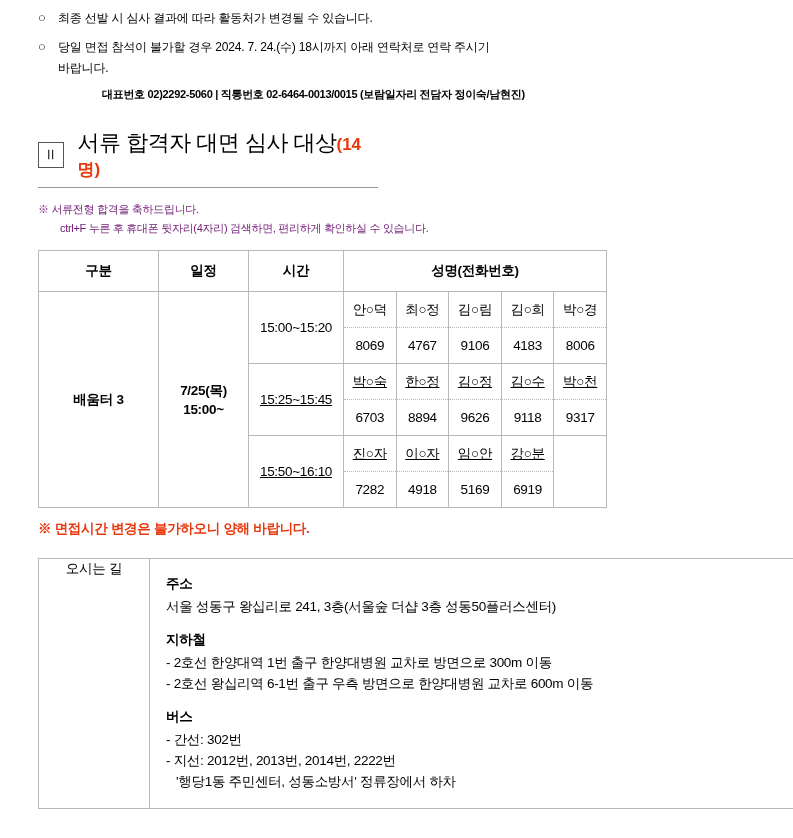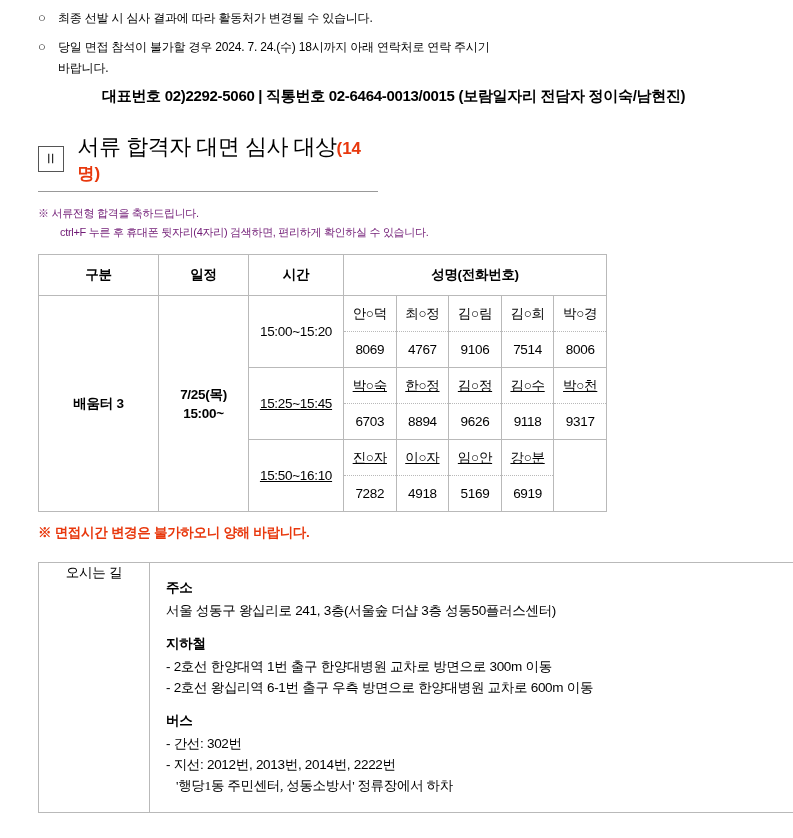--- a/index.html
+++ b/index.html
@@ -44,21 +44,21 @@
     line-height: 21px;
     font-size: 12px;
     letter-spacing: -0.2px;
   }
   .note-text .ind {
     display: block;
   }
   .contact-line {
     margin: 8px 0 0 20px;
     font-weight: bold;
-    font-size: 15px;
+    font-size: 11px;
     letter-spacing: -0.3px;
     padding-left: 44px;
   }
 
   
   .section-head {
     margin-top: 26px;
     display: flex;
     align-items: center;
     position: relative;
@@ -168,21 +168,21 @@
     padding: 14px 16px 16px 16px;
     line-height: 21px;
   }
   .dir-h {
     font-weight: bold;
     margin-bottom: 2px;
   }
   .dir-block { margin-bottom: 12px; }
   .dir-block:last-child { margin-bottom: 0; }
   .dir-line { white-space: pre; }
-  .dir-sub { padding-left: 10px; font-family: Liberation Serif, serif; }
+  .dir-sub { padding-left: 10px; }
 </style>
 </head>
 <body>
 
 <div class="page">
 
   <div class="notes">
     <div class="note-row">
       <span class="bullet">○</span>
       <span class="note-text">최종 선발 시 심사 결과에 따라 활동처가 변경될 수 있습니다.</span>
@@ -239,21 +239,21 @@
           <td class="name-cell">안○덕</td>
           <td class="name-cell">최○정</td>
           <td class="name-cell">김○림</td>
           <td class="name-cell">김○희</td>
           <td class="name-cell">박○경</td>
         </tr>
         <tr>
           <td class="phone-cell">8069</td>
           <td class="phone-cell">4767</td>
           <td class="phone-cell">9106</td>
-          <td class="phone-cell">7514</td>
+          <td class="phone-cell">4183</td>
           <td class="phone-cell">8006</td>
         </tr>
 
         <tr class="grp-sep">
           <td class="col-time" rowspan="2">15:25~15:45</td>
           <td class="name-cell">박○숙</td>
           <td class="name-cell">한○정</td>
           <td class="name-cell">김○정</td>
           <td class="name-cell">김○수</td>
           <td class="name-cell">박○천</td>

